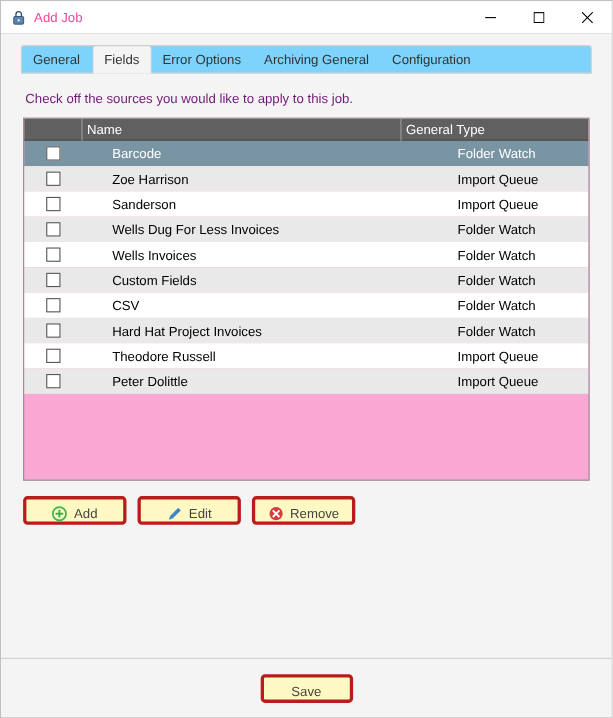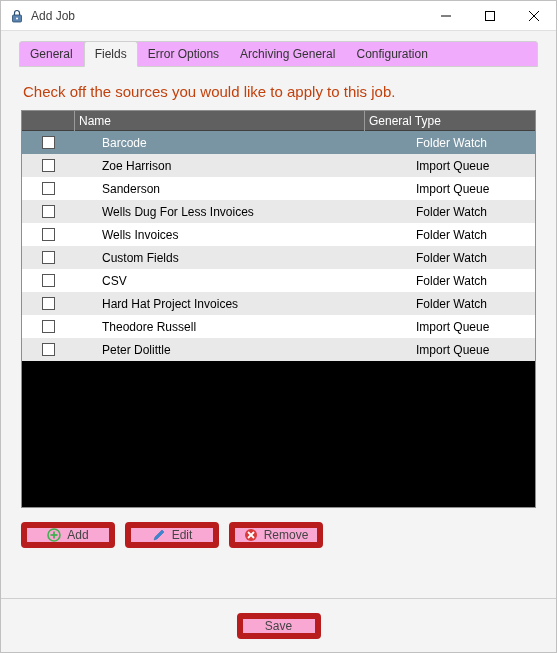--- a/index.html
+++ b/index.html
@@ -1,46 +1,46 @@
 <!DOCTYPE html>
 <html><head>
 <meta charset="utf-8">
 <style>
   * { box-sizing: border-box; font-family: "Segoe UI", Arial, sans-serif; }
   html, body { margin:0; padding:0; }
   body { width:557px; height:653px; background:#fff; font-size:12px; color:#000; }
   .window { width:557px; height:653px; border:1px solid #c0c0c0; display:flex; flex-direction:column; background:#f4f4f4; }
   .titlebar { height:30px; display:flex; align-items:center; background:#fff; border-bottom:1px solid #e0e0e0; }
   .title-icon { width:16px; height:16px; margin:0 6px 0 8px; display:inline-block; }
-  .title-text { font-size:12px; color:#404040; flex:0 0 auto; }
+  .title-text { font-size:12px; color:#ec4899; flex:0 0 auto; }
   .title-spacer { flex:1 1 auto; }
   .win-btn { width:44px; height:30px; display:flex; align-items:center; justify-content:center; cursor:default; }
   .content { flex:1 1 auto; padding:10px 18px 0 18px; display:flex; flex-direction:column; background:#f4f4f4; }
-  .tabs { display:flex; align-items:center; background:#f0abfc; border:1px solid #cfcfcf; border-radius:3px 3px 0 0; height:26px; }
+  .tabs { display:flex; align-items:center; background:#7dd3fc; border:1px solid #cfcfcf; border-radius:3px 3px 0 0; height:26px; }
   .tab { padding:0 10px; height:24px; display:flex; align-items:center; font-size:12px; color:#333; border-right:1px solid transparent; cursor:default; }
   .tab.active { background:#f4f4f4; border:1px solid #cfcfcf; border-bottom:1px solid #f4f4f4; border-radius:3px 3px 0 0; margin-bottom:-1px; margin-top:-1px; height:26px; }
-  .instr { margin:16px 4px 10px 4px; font-size:15px; color:#c2410c; }
-  .table-wrap { border:1px solid #8e8e8e; background:#000000; height:398px; overflow:hidden; margin:0 2px; }
+  .instr { margin:16px 4px 10px 4px; font-size:12px; color:#701a75; }
+  .table-wrap { border:1px solid #8e8e8e; background:#f9a8d4; height:330px; overflow:hidden; margin:0 2px; }
   .thead { display:flex; background:#606060; color:#fff; height:20px; align-items:center; font-size:12px; border-bottom:1px solid #404040;}
   .th { border-left:1px solid #9a9a9a; padding:0 4px; height:20px; display:flex; align-items:center; }
   .th-check { width:52px; border-left:none;}
   .th-name { width:290px; }
   .th-type { flex:1; }
   .tbody { }
   .tr { display:flex; height:23px; align-items:center;gap:24px; }
   .tr:nth-child(odd) { background:#fff; }
   .tr:nth-child(even) { background:#e9e9e9; }
   .tr.selected { background:#7994a2; color:#fff; }
   .tr.selected .chk { background:#fff; }
   .td-check { width:52px; display:flex; align-items:center; justify-content:center; }
   .td-name { width:290px; padding-left:4px; font-size:12px; }
   .td-type { flex:1; padding-left:4px; font-size:12px; }
   .chk { width:13px; height:13px; border:1px solid #555; background:#fff; display:inline-block; }
   .action-row { display:flex; gap:10px; margin:14px 2px 0 2px; }
-  .btn { height:26px; border:6px solid #b91c1c; border-radius:4px; background:#f9a8d4; display:flex; align-items:flex-start; justify-content:center; gap:6px; font-size:12px; cursor:default; color:#444; }
+  .btn { height:26px; border:3px solid #b91c1c; border-radius:4px; background:#fef9c3; display:flex; align-items:flex-end; justify-content:center; gap:6px; font-size:12px; cursor:default; color:#444; }
   .btn-add, .btn-edit, .btn-remove { width:94px; }
   .footer { height:54px; border-top:1px solid #cfcfcf; display:flex; align-items:center; justify-content:center; gap:10px; background:#f4f4f4; }
   .btn-save, .btn-cancel { width:84px; }
   svg { display:block; }
 </style>
 </head>
 <body>
 
 <div class="window">
   <div class="titlebar">

